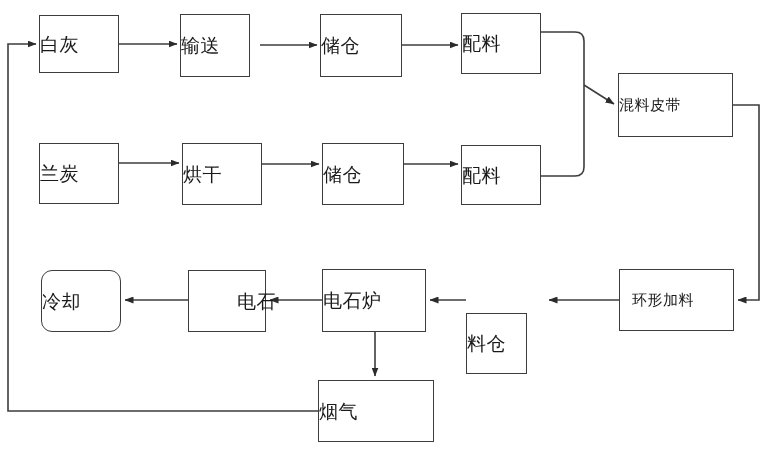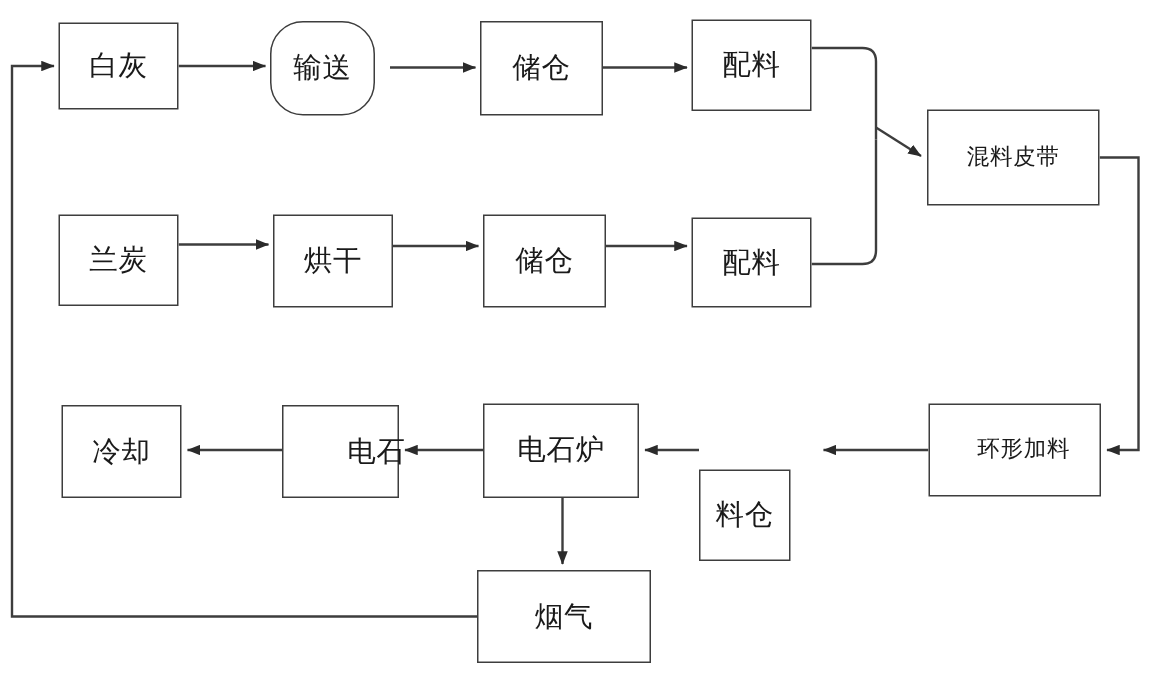--- a/index.html
+++ b/index.html
@@ -25,21 +25,21 @@
     width: 776px;
     height: 452px;
   }
   .node {
     position: absolute;
     box-sizing: border-box;
     background: #ffffff;
     border: 1.4px solid #3d3d3d;
     display: flex;
     align-items: center;
-    justify-content: center;
+    justify-content: flex-start;
     z-index: 2;
   }
   .node-label {
     font-size: 19px;
     line-height: 1;
     color: #1a1a1a;
     letter-spacing: 0.5px;
     white-space: nowrap;
     font-family: "Liberation Serif", "DejaVu Serif", serif;
   }
@@ -93,21 +93,21 @@
 
       <path d="M 375 332 L 375 376" marker-end="url(#arrowhead)"></path>
 
     </g>
   </svg>
 
   <div class="node" style="left:39px; top:15px; width:80px; height:58px;">
     <span class="node-label">白灰</span>
   </div>
 
-  <div class="node" style="left:180px; top:14px; width:70px; height:63px;border-radius:22px;">
+  <div class="node" style="left:180px; top:14px; width:70px; height:63px;">
     <span class="node-label">输送</span>
   </div>
 
   <div class="node" style="left:320px; top:14px; width:82px; height:63px;">
     <span class="node-label">储仓</span>
   </div>
 
   <div class="node" style="left:461px; top:13px; width:80px; height:61px;">
     <span class="node-label">配料</span>
   </div>
@@ -125,21 +125,21 @@
   </div>
 
   <div class="node" style="left:461px; top:145px; width:80px; height:60px;">
     <span class="node-label">配料</span>
   </div>
 
   <div class="node" style="left:618px; top:73px; width:115px; height:64px;">
     <span class="node-label small">混料皮带</span>
   </div>
 
-  <div class="node" style="left:41px; top:270px; width:80px; height:62px;">
+  <div class="node" style="left:41px; top:270px; width:80px; height:62px;border-radius:11px;">
     <span class="node-label">冷却</span>
   </div>
 
   <div class="node" style="left:188px; top:270px; width:78px; height:62px;padding-left:48px;">
     <span class="node-label">电石</span>
   </div>
 
   <div class="node" style="left:322px; top:269px; width:104px; height:63px;">
     <span class="node-label">电石炉</span>
   </div>

